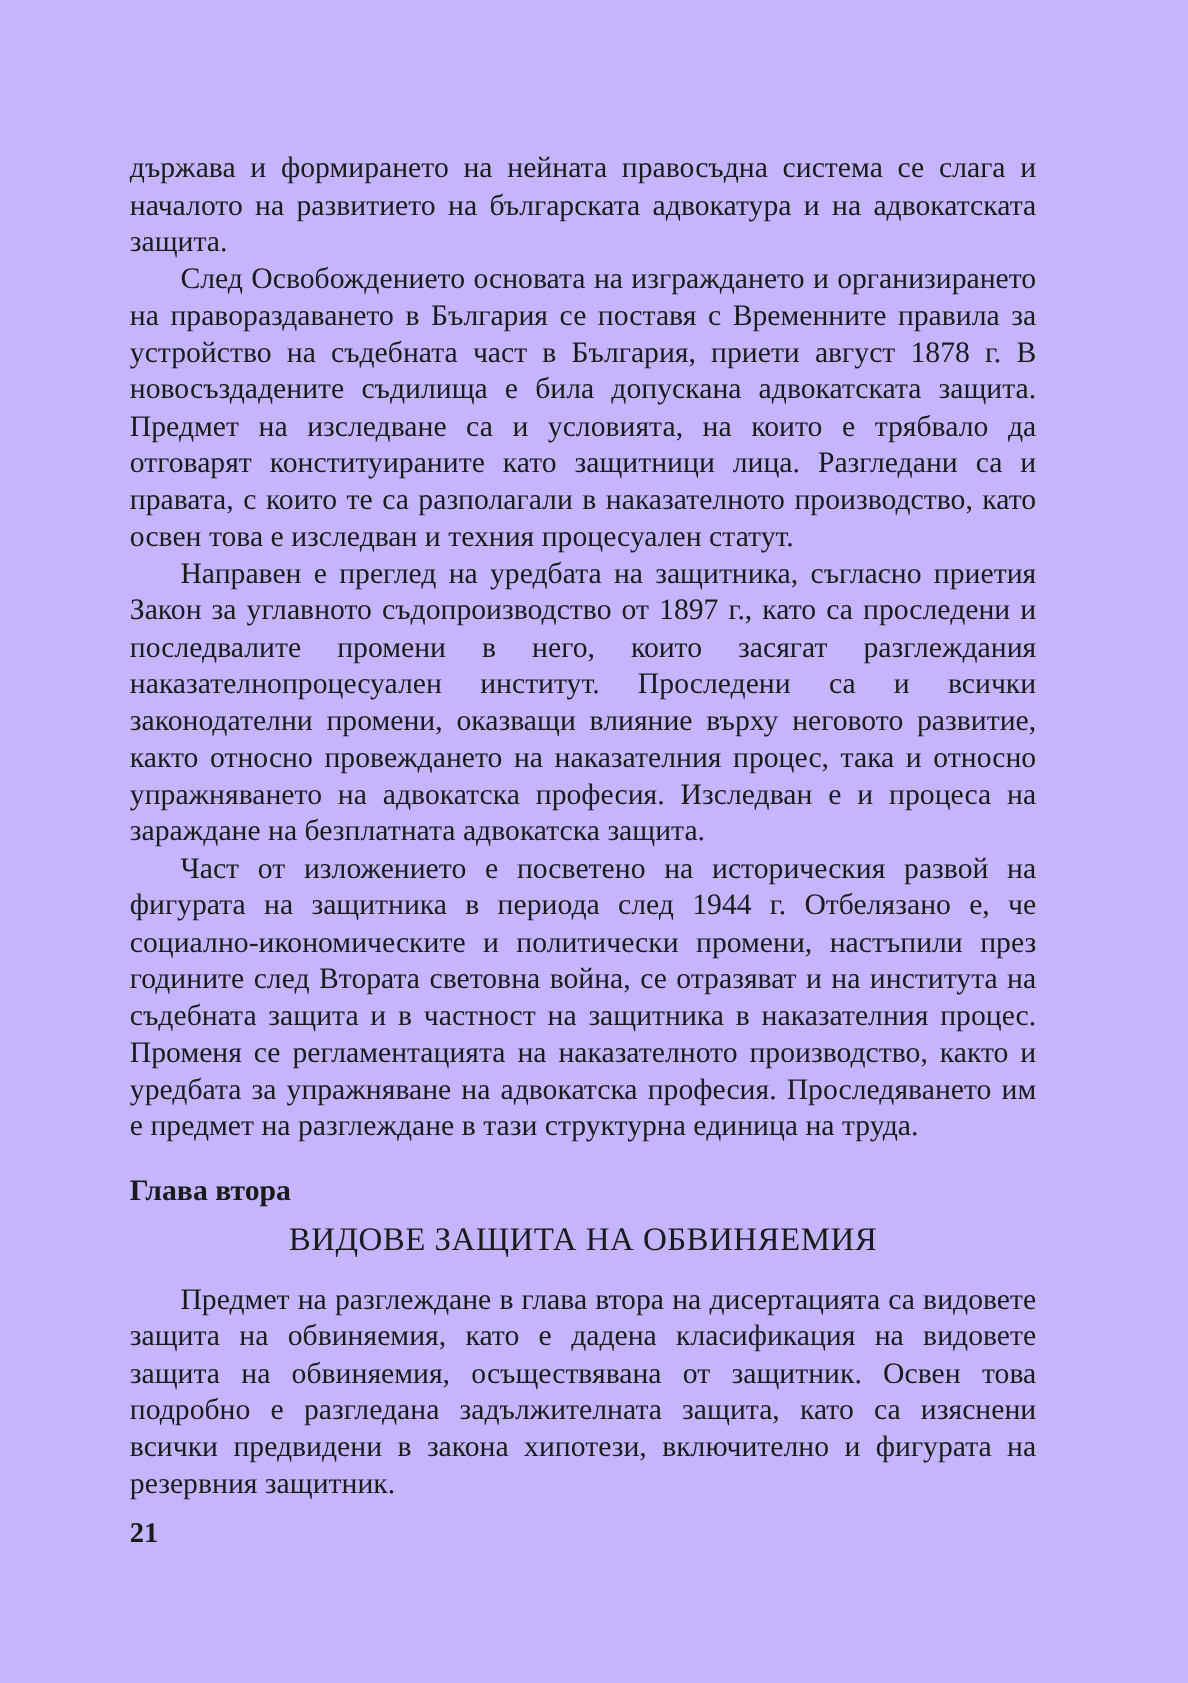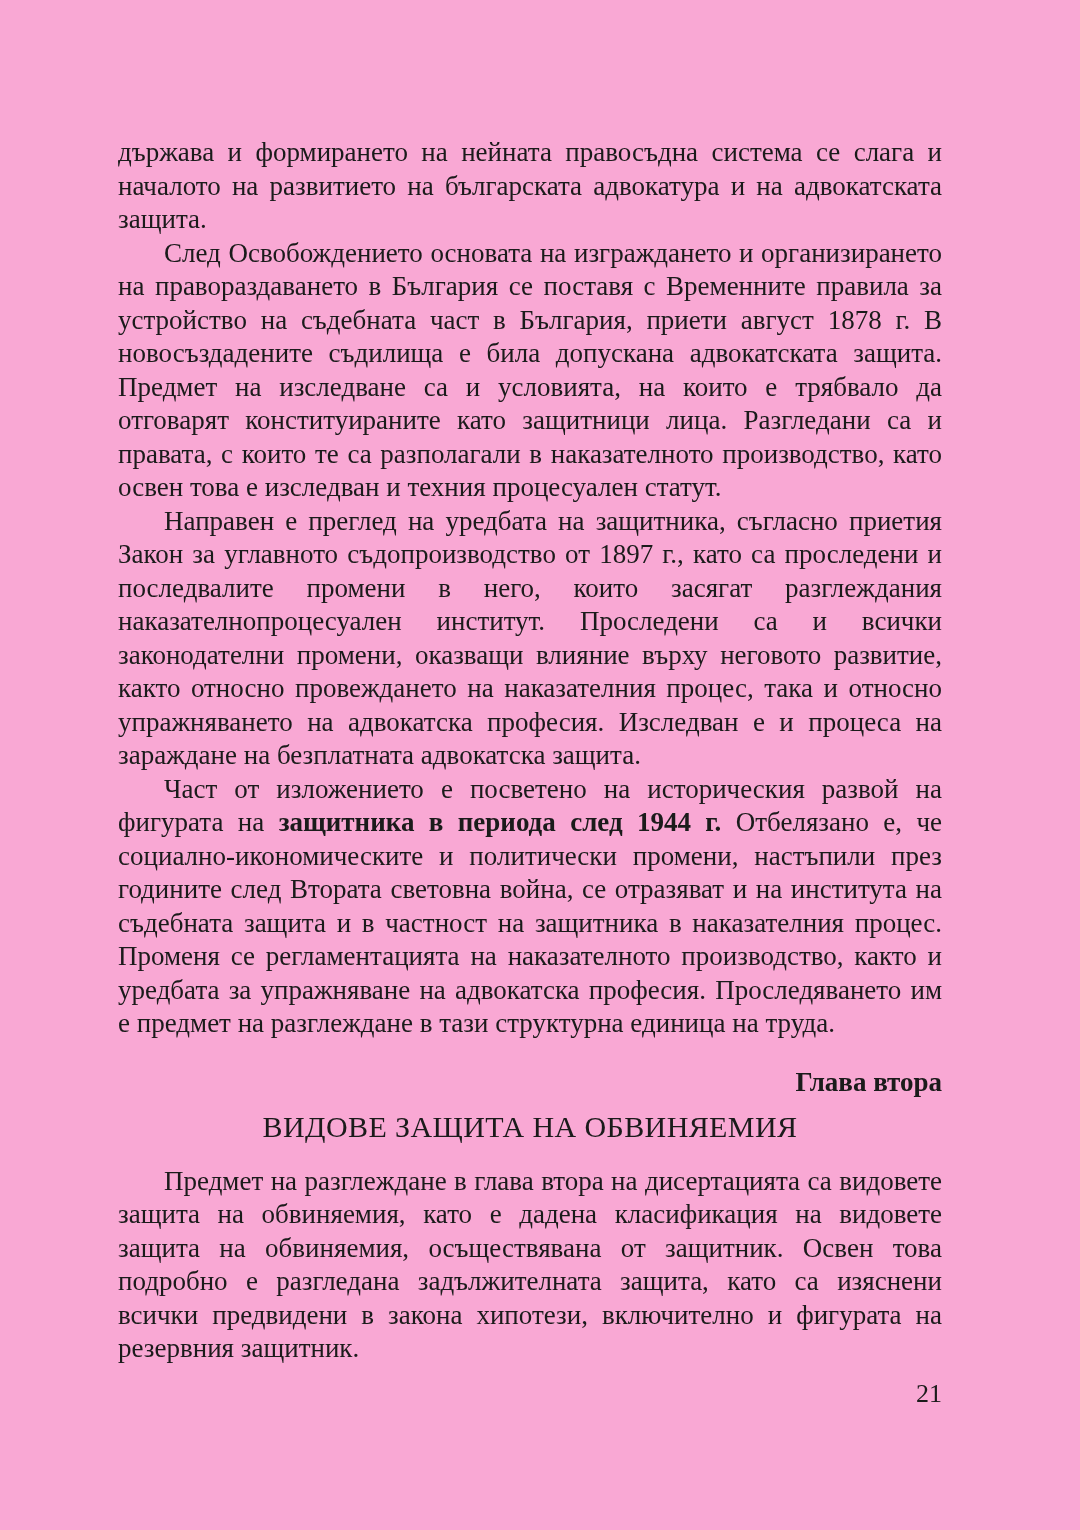--- a/index.html
+++ b/index.html
@@ -5,21 +5,21 @@
 <style>
   html, body {
     margin: 0;
     padding: 0;
     background: #ffffff;
   }
   .page {
     position: relative;
     width: 1080px;
     height: 1530px;
-    background: #f9a8d4;
+    background: #c4b5fd;
     color: #1b1b1b;
     font-family: "Liberation Serif", "DejaVu Serif", serif;
     overflow: hidden;
   }
   .text-block {
     position: absolute;
     left: 118px;
     top: 136px;
     width: 824px;
     font-size: 27px;
@@ -29,49 +29,50 @@
   }
   .text-block p {
     margin: 0;
     padding: 0;
   }
   .text-block p.indent {
     text-indent: 46px;
   }
   .chapter-label {
     margin-top: 24px !important;
-    text-align: right;
+    text-align: left;
     text-indent: 0;
     font-weight: bold;
     font-size: 27px;
     line-height: 34px;
   }
   .chapter-title {
     margin-top: 9px !important;
     text-align: center;
     text-indent: 0;
     font-weight: normal;
     font-size: 30px;
     line-height: 38px;
     letter-spacing: 0.4px;
   }
   .after-heading {
     margin-top: 19px !important;
   }
   .bold-inline {
-    font-weight: bold;
+    font-weight: normal;
   }
   .page-number {
     position: absolute;
     left: 118px;
     top: 1378px;
     width: 824px;
-    text-align: right;
+    text-align: left;
     font-size: 26px;
     line-height: 32px;
+    font-weight: bold;
   }
 </style>
 </head>
 <body>
 
 <div class="page">
 
   <div class="text-block">
 
     <p>държава и формирането на нейната правосъдна система се слага и началото на развитието на българската адвокатура и на адвокатската защита.</p>

